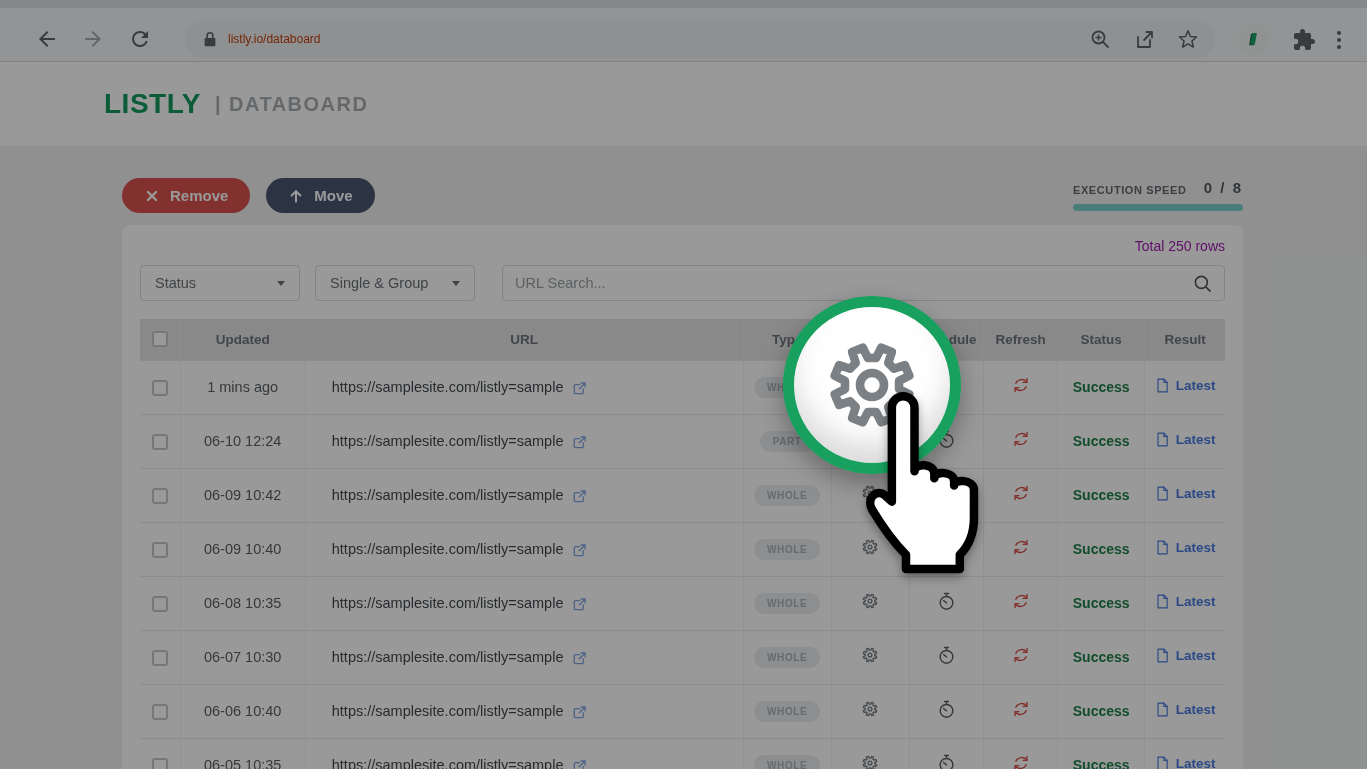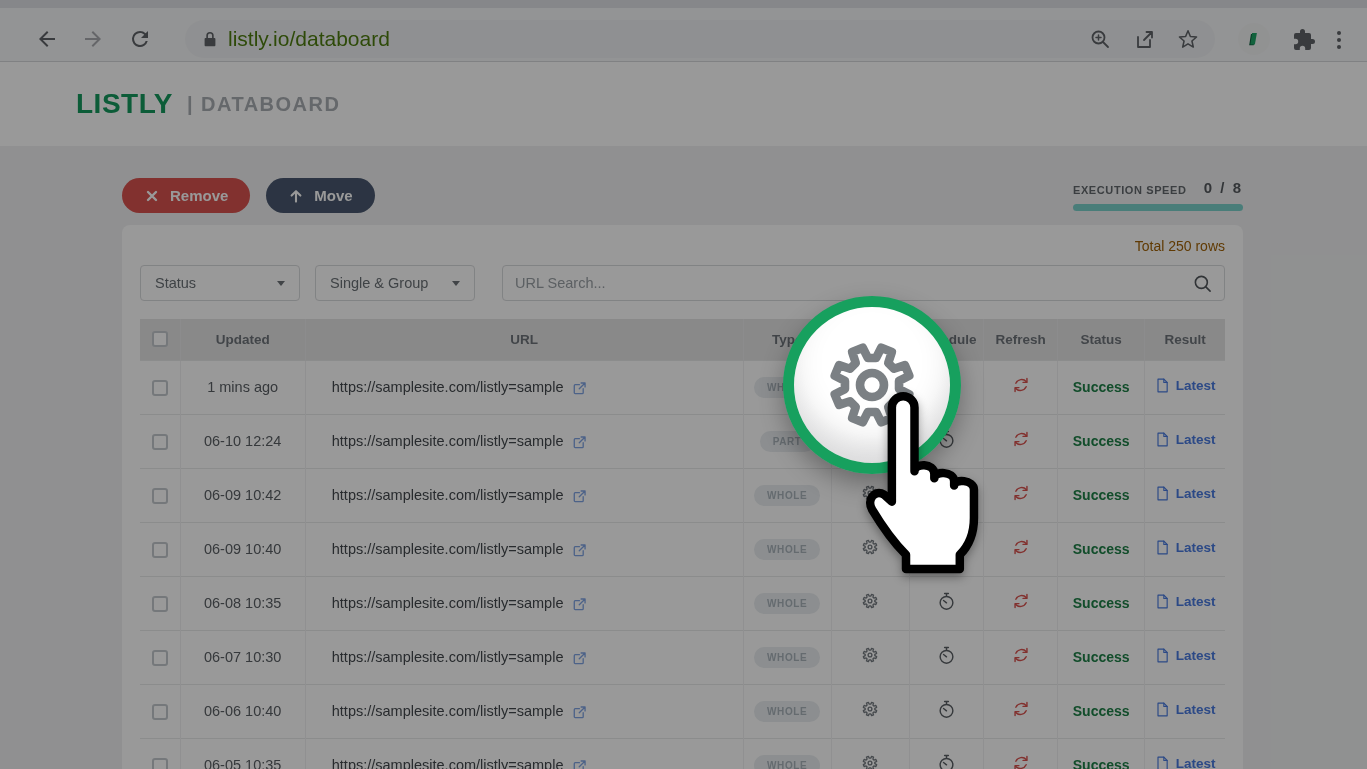--- a/index.html
+++ b/index.html
@@ -7,49 +7,49 @@
   body { font-family:"Liberation Sans", sans-serif; position:relative; background:#f0f1f2; }
 
   
   .chrome { position:absolute; left:0; top:0; width:1367px; height:62px; }
   .frame-strip { position:absolute; left:0; top:0; width:100%; height:8px; background:#dfe2e6; }
   .toolbar { position:absolute; left:0; top:8px; width:100%; height:54px; background:#f6f7f8; border-bottom:1px solid #d6d8da; }
   .navbtn { position:absolute; top:19px; width:24px; height:24px; color:#5f6368; cursor:pointer; }
   .navbtn.fwd { color:#a8abaf; }
   .addressbar { position:absolute; left:185px; top:12px; width:1030px; height:38px; background:#eff1f3; border-radius:19px; display:flex; align-items:center; padding:0 16px; }
   .addr-lock { width:18px; height:18px; color:#5f6368; margin-right:9px; flex:0 0 auto; }
-  .addr-text { font-size:21px; color:#4d7c0f; flex:1 1 auto; }
+  .addr-text { font-size:12px; color:#c2410c; flex:1 1 auto; }
   .pill-ic { width:22px; height:22px; color:#5f6368; margin-left:22px; flex:0 0 auto; cursor:pointer; }
   .ext-circle { position:absolute; left:1238px; top:15px; width:32px; height:32px; border-radius:50%; background:#f2f3f4; display:flex; align-items:center; justify-content:center; cursor:pointer; }
   .puzzle { position:absolute; left:1292px; top:20px; width:24px; height:24px; color:#5f6368; cursor:pointer; }
   .dots { position:absolute; left:1331px; top:20px; width:16px; height:24px; color:#5f6368; cursor:pointer; }
 
   
   .site-header { position:absolute; left:0; top:62px; width:1367px; height:84px; background:#ffffff; display:flex; align-items:center; }
-  .logo { margin-left:76px; font-size:28px; font-weight:800; color:#15995e; letter-spacing:.5px; }
+  .logo { margin-left:104px; font-size:28px; font-weight:800; color:#15995e; letter-spacing:.5px; }
   .board-title { margin-left:14px; font-size:20px; font-weight:700; color:#a9adb2; letter-spacing:1.5px; }
 
   
   .content { position:absolute; left:0; top:146px; width:1367px; height:623px; background:#f0f1f2; }
 
   .action-row { position:absolute; left:122px; top:32px; display:flex; gap:16px; }
   .pillbtn { height:35px; border:none; border-radius:18px; display:flex; align-items:center; gap:10px; padding:0 22px; font-family:"Liberation Sans",sans-serif; font-size:15px; font-weight:700; color:#ffffff; cursor:pointer; }
   .pillbtn .bic { width:16px; height:16px; color:#fff; }
   .btn-remove { background:#d9534f; }
   .btn-dark { background:#4a5870; }
 
   .exec { position:absolute; left:1073px; top:33px; width:170px; }
   .exec-line { display:flex; justify-content:space-between; align-items:flex-end; }
   .exec-label { font-size:11px; font-weight:700; color:#63686d; letter-spacing:.6px; }
   .exec-val { font-size:15px; font-weight:700; color:#55595e; letter-spacing:2px; }
   .exec-bar { margin-top:8px; height:7px; border-radius:3.5px; background:#7bd0ca; }
 
   
   .card { position:absolute; left:122px; top:79px; width:1121px; height:575px; background:#ffffff; border-radius:8px 8px 0 0; padding:12px 18px 0 18px; }
-  .total-rows { text-align:right; font-size:14px; color:#a16207; height:18px; line-height:18px; }
+  .total-rows { text-align:right; font-size:14px; color:#a21caf; height:18px; line-height:18px; }
   .filters { margin-top:10px; display:flex; gap:15px; }
   .fsel { height:36px; border:1px solid #d8dadc; border-radius:4px; background:#fff; display:flex; align-items:center; padding:0 14px; font-size:14.5px; color:#6a7075; cursor:pointer; }
   .fsel .flabel { flex:1 1 auto; }
   .fsel .fic { width:17px; height:17px; color:#6a7075; margin-right:10px; flex:0 0 auto; }
   .caret { width:0; height:0; border-left:4.5px solid transparent; border-right:4.5px solid transparent; border-top:5.5px solid #6d7277; margin-left:10px; }
   .w-rows { width:161px; } .w-folder { width:160px; } .w-status { width:160px; } .w-group { width:160px; }
   .fsearch { flex:1 1 auto; border:1px solid #d8dadc; border-radius:4px; height:36px; display:flex; align-items:center; padding:0 12px;margin-left:12px; }
   .fsearch input { flex:1 1 auto; border:none; outline:none; font-family:"Liberation Sans",sans-serif; font-size:14.5px; color:#43484d; background:transparent; }
   .fsearch input::placeholder { color:#9aa0a5; }
   .search-ic { width:19px; height:19px; color:#53575c; flex:0 0 auto; cursor:pointer; }

